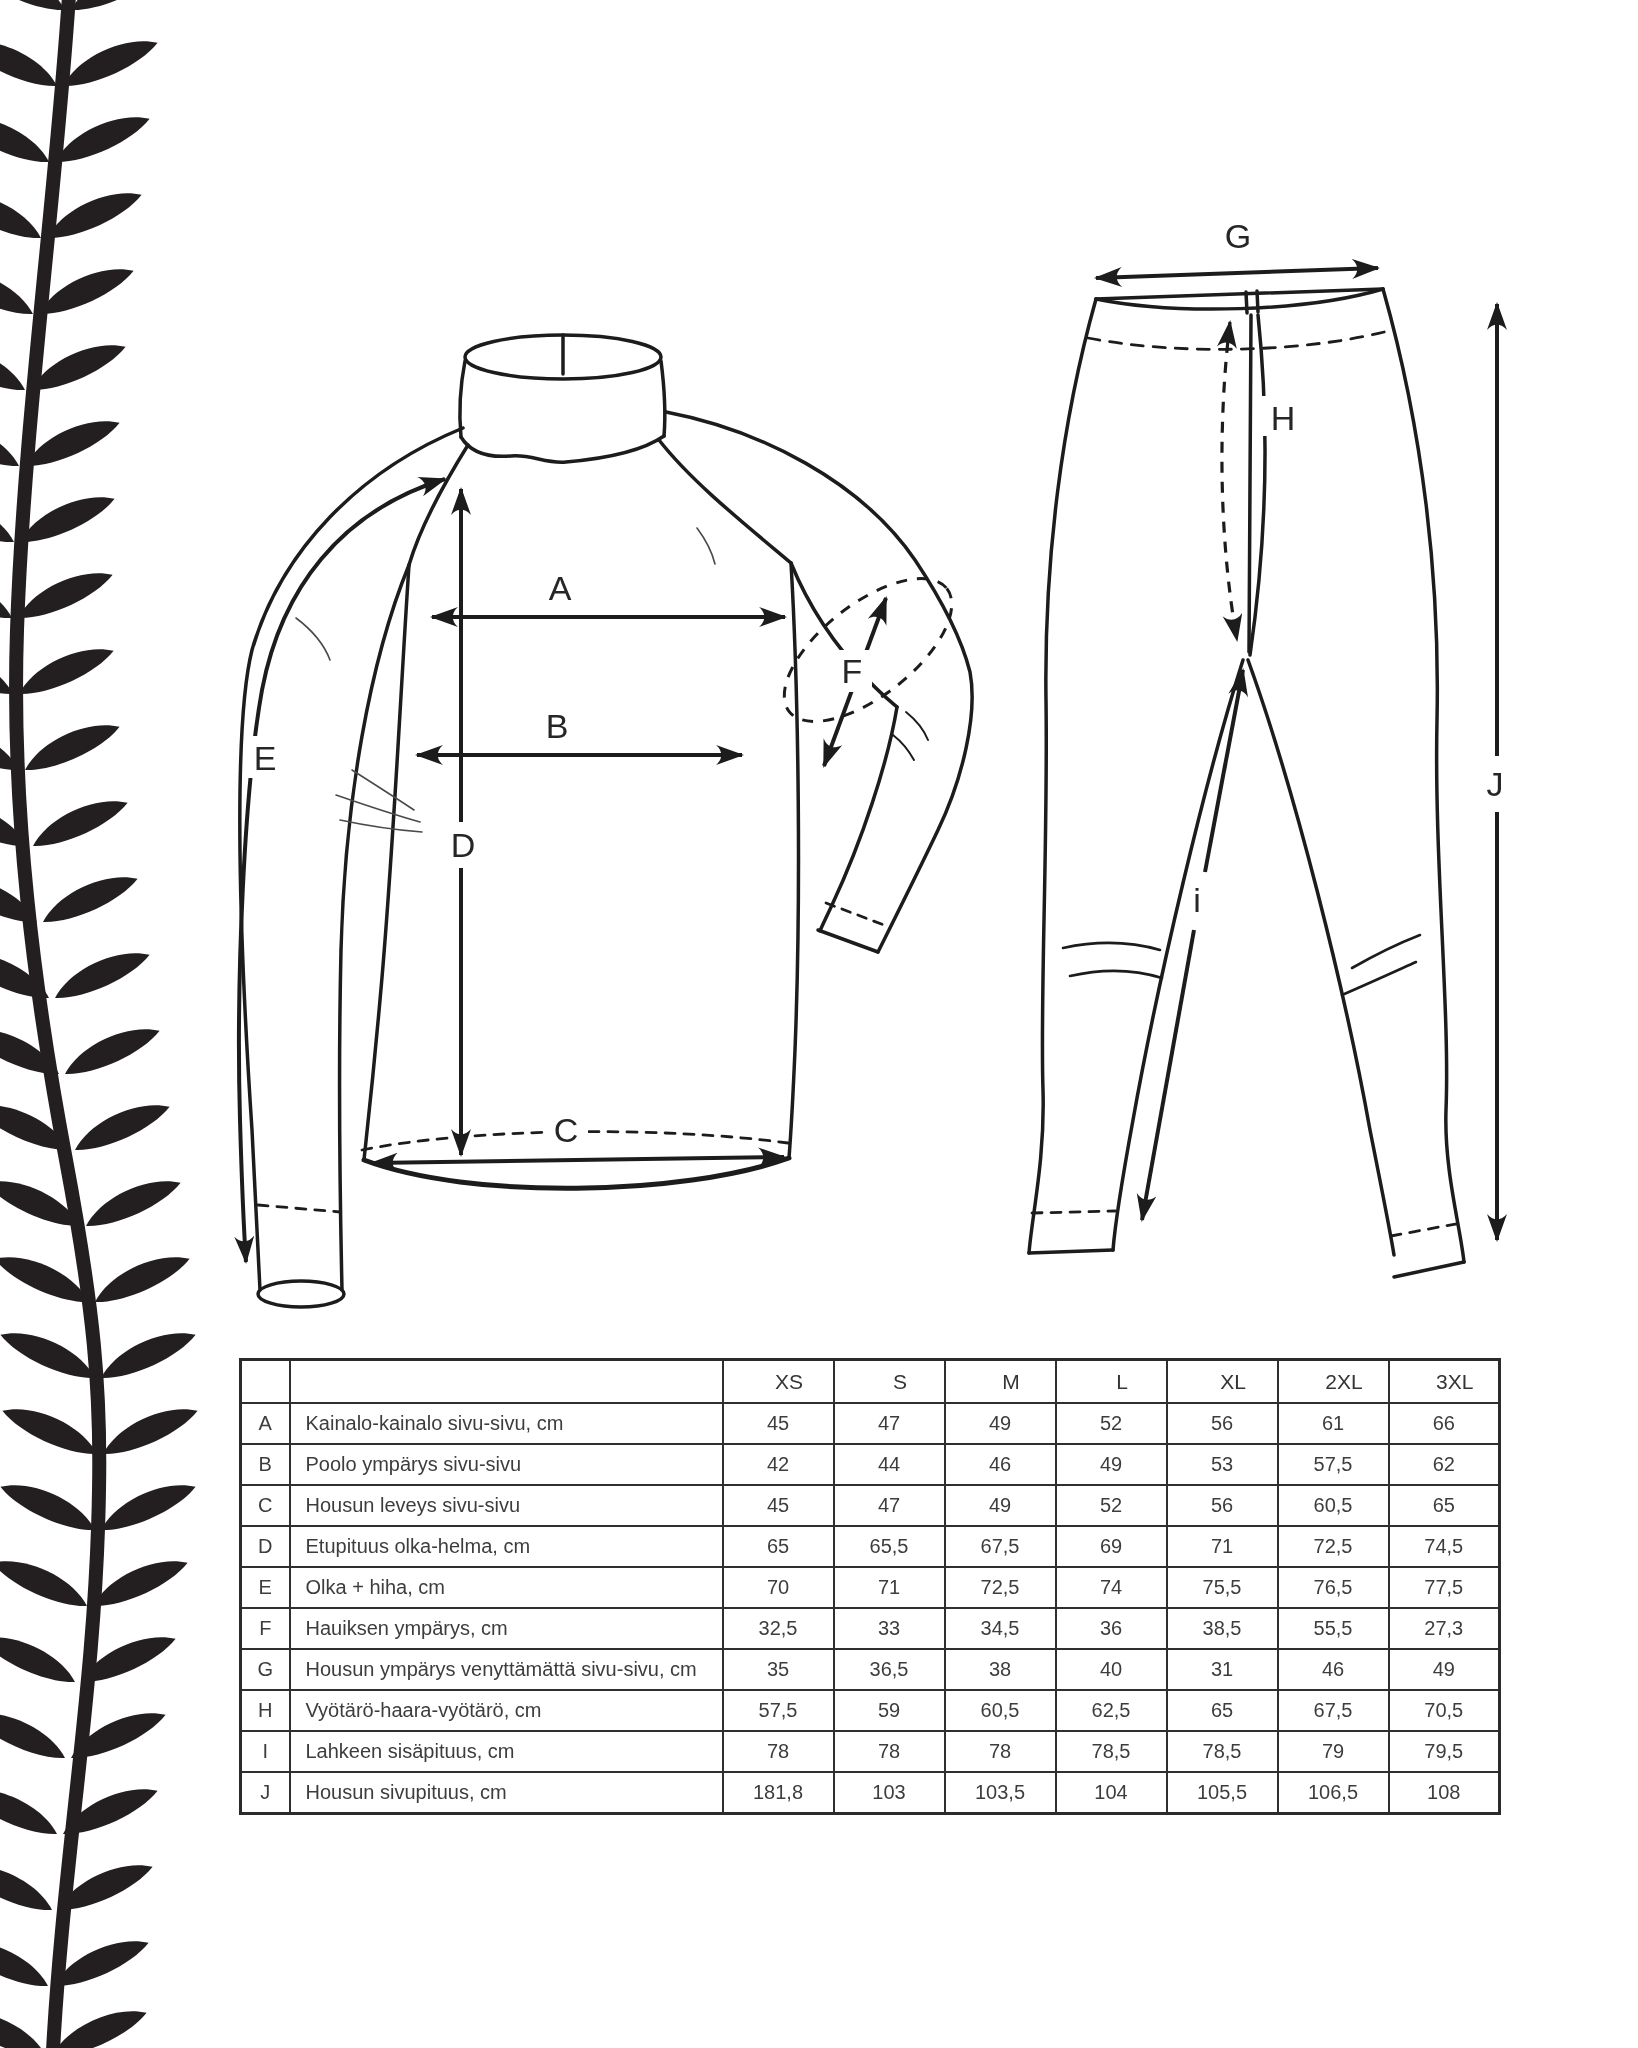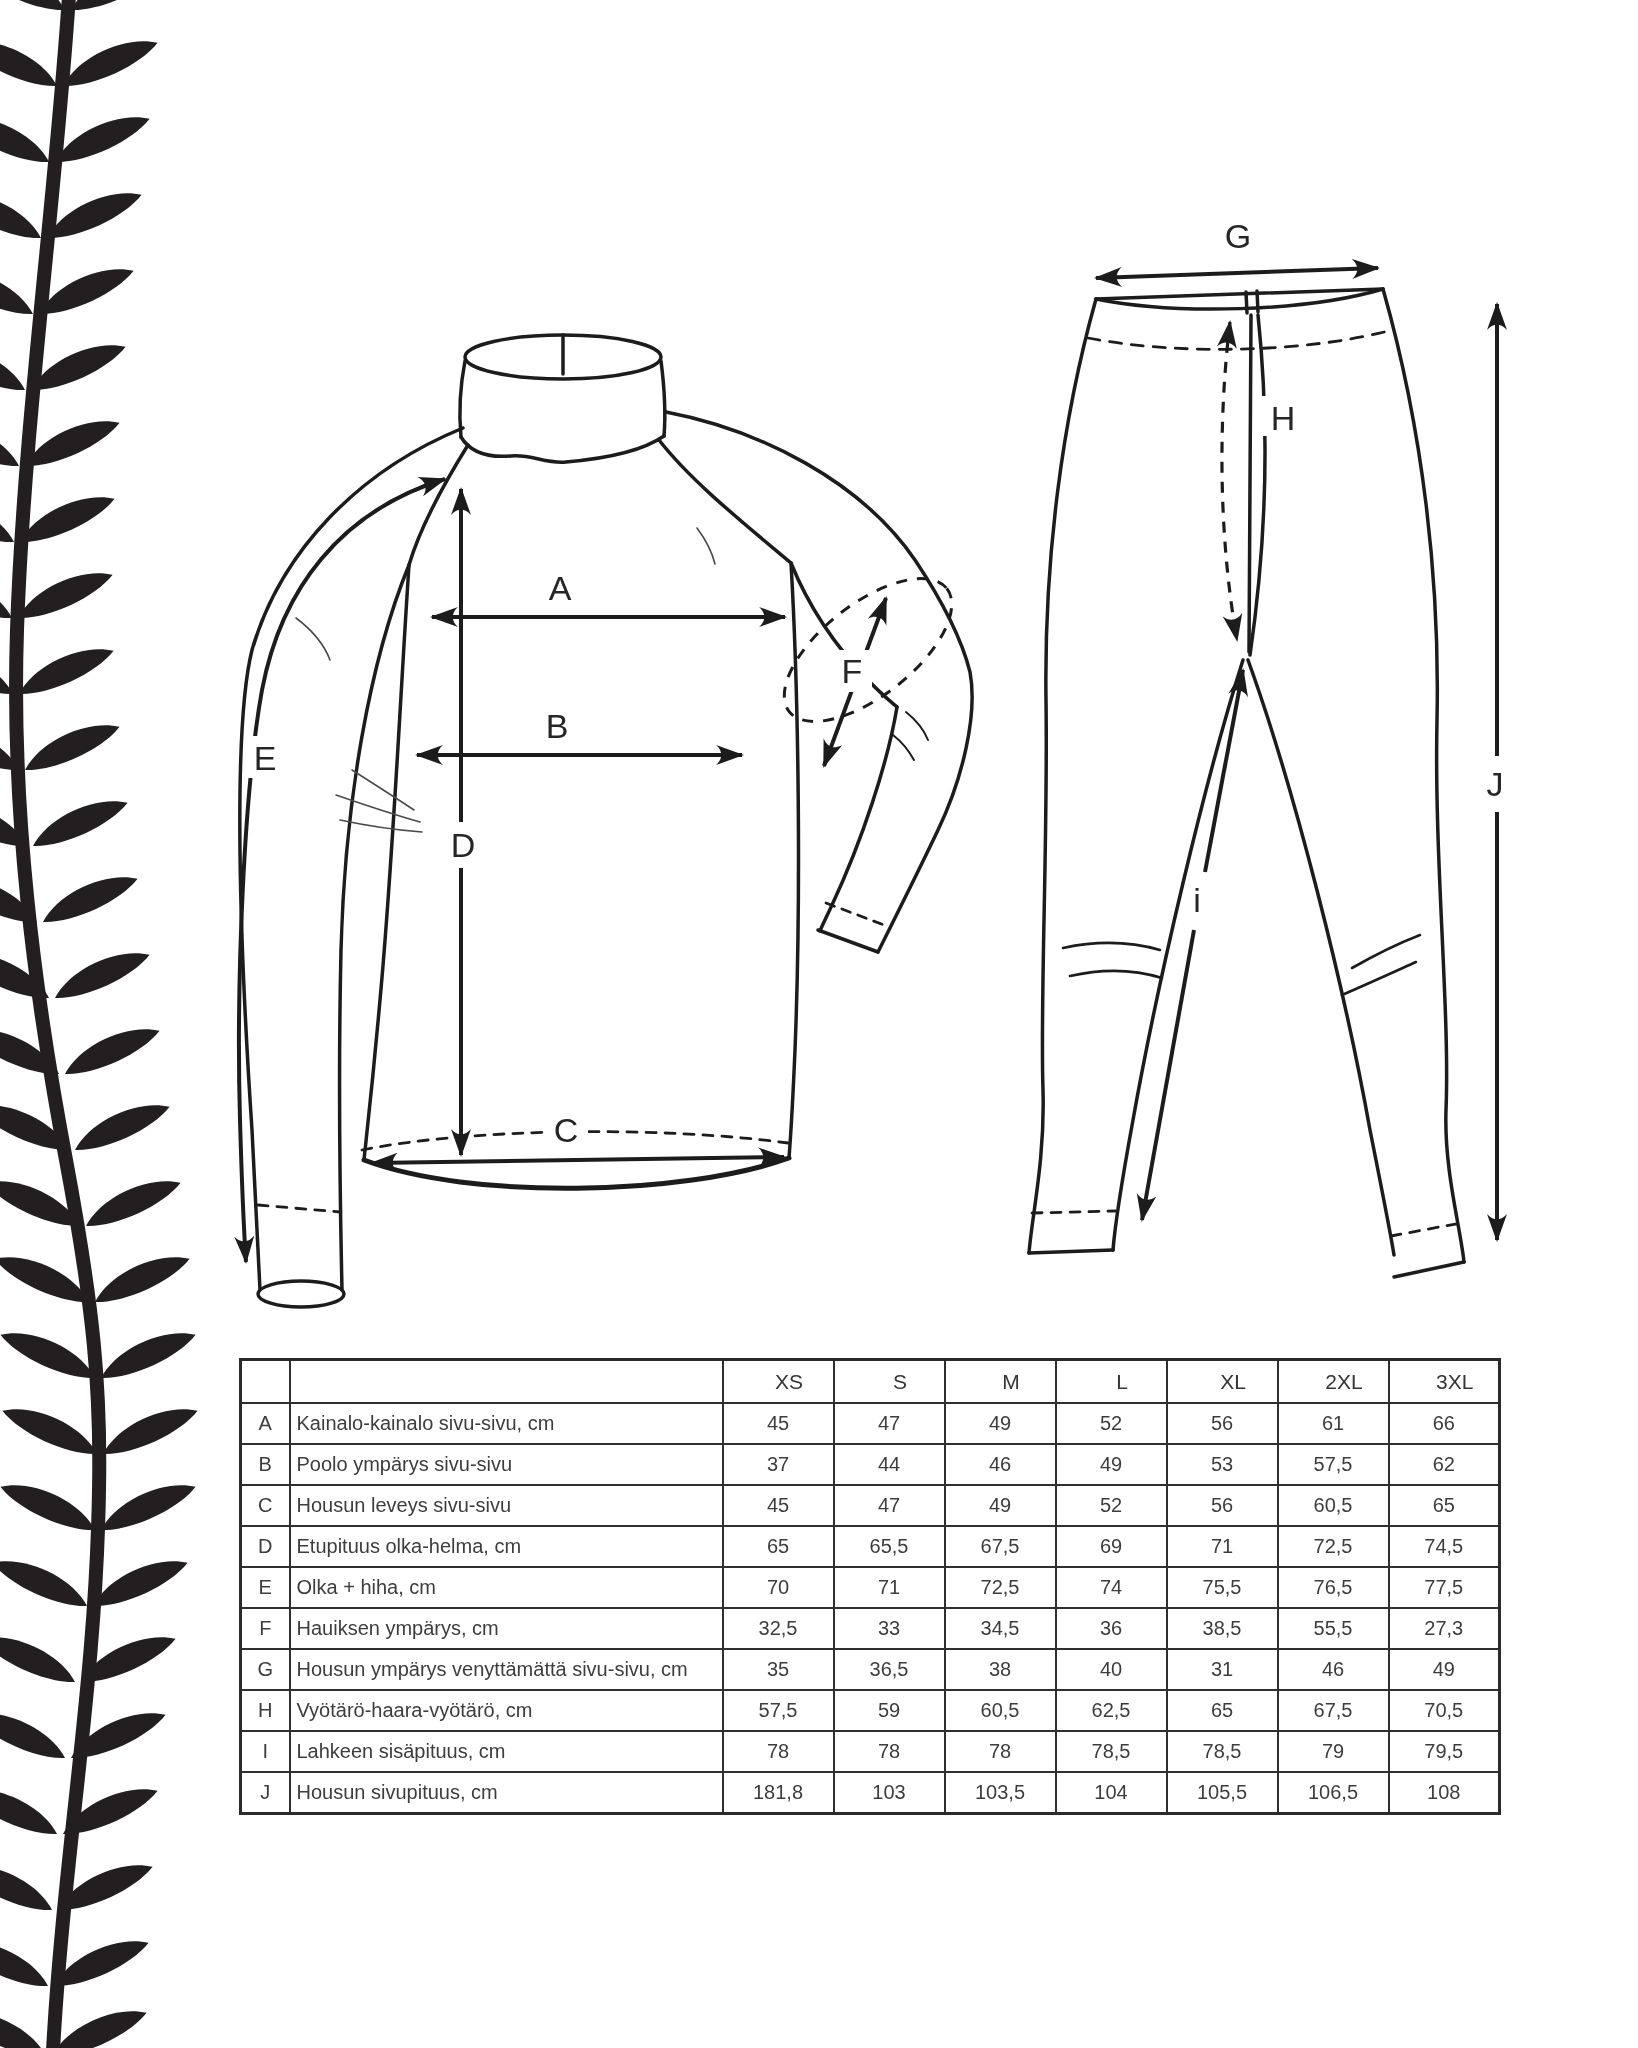--- a/index.html
+++ b/index.html
@@ -19,21 +19,21 @@
     background:#fff;color:#3d3d3d;font-size:20px;
     border:3px solid #2b2b2b;
   }
   .size-table th,.size-table td{
     border:2px solid #2f2f2f;
     height:37px;padding:1px 6px;
     text-align:center;font-weight:normal;
     overflow:hidden;white-space:nowrap;
   }
   .size-table thead th{height:39px;font-size:21px;color:#353535;padding-left:28px;}
-  .size-table td.c-desc{text-align:left;padding-left:6px;}
+  .size-table td.c-desc{text-align:left;padding-left:15px;}
   .col-letter{width:49px;}
   .col-desc{width:433px;}
   .col-size{width:111px;}
 </style>
 </head>
 <body>
 
 <svg width="1638" height="2048" viewBox="0 0 1638 2048" style="position:absolute;left:0;top:0;">
   <defs>
     <path id="leaf" d="M0,0 C26,-21 78,-21 104,-1 C78,13 26,13 0,0 Z"></path>
@@ -251,21 +251,21 @@
       <td>47</td>
       <td>49</td>
       <td>52</td>
       <td>56</td>
       <td>61</td>
       <td>66</td>
     </tr>
     <tr>
       <td>B</td>
       <td class="c-desc">Poolo ympärys sivu-sivu</td>
-      <td>37</td>
+      <td>42</td>
       <td>44</td>
       <td>46</td>
       <td>49</td>
       <td>53</td>
       <td>57,5</td>
       <td>62</td>
     </tr>
     <tr>
       <td>C</td>
       <td class="c-desc">Housun leveys sivu-sivu</td>

